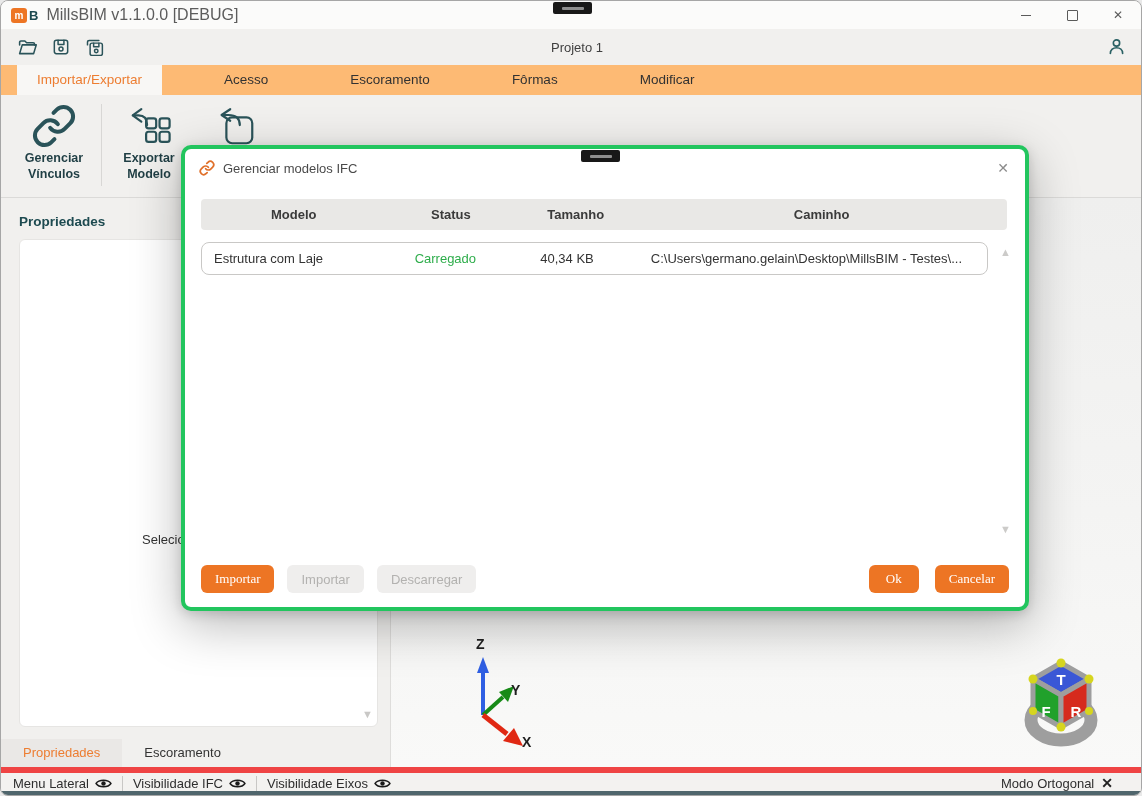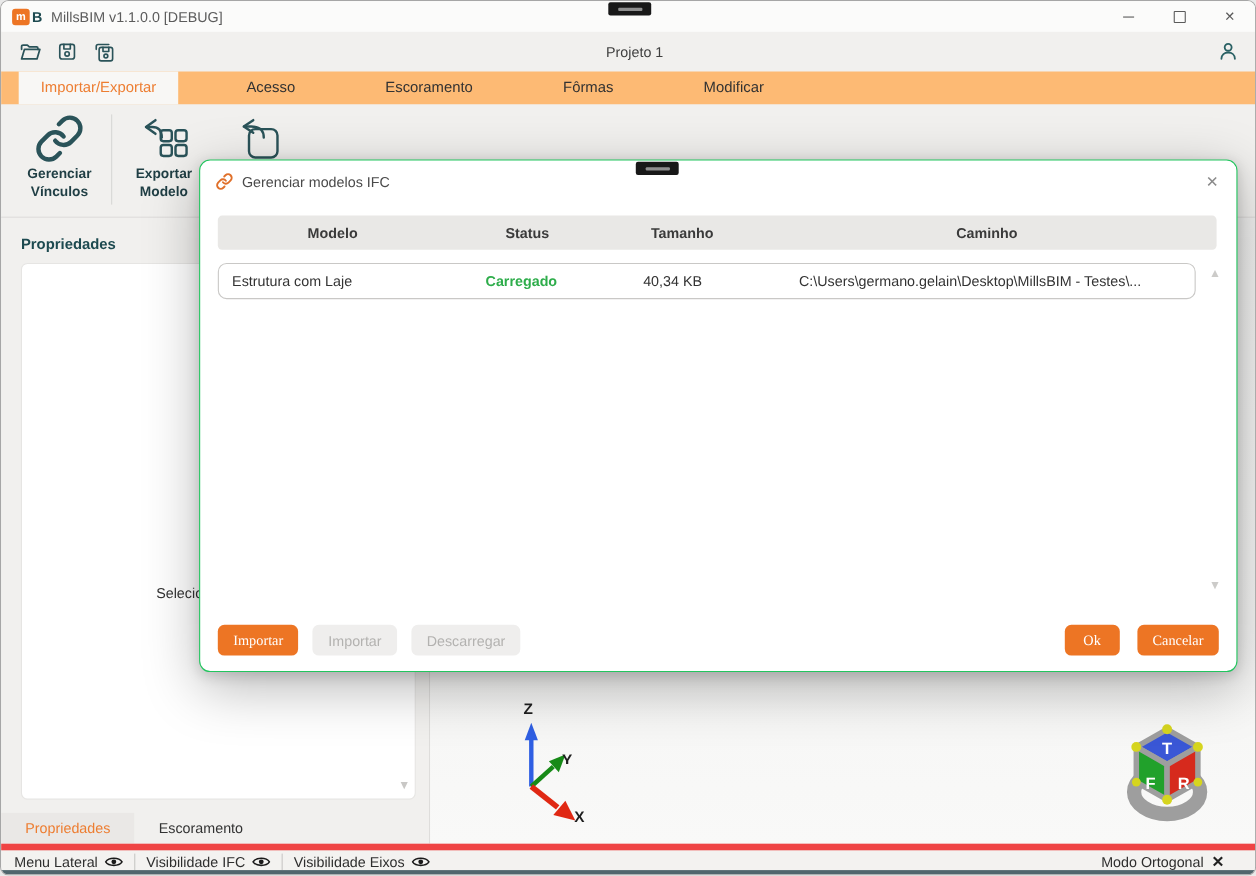--- a/index.html
+++ b/index.html
@@ -5,21 +5,21 @@
   html,body{margin:0;padding:0;background:#e9e9e9;font-family:"Liberation Sans",sans-serif;}
   .stage{position:relative;width:1142px;height:796px;overflow:hidden;}
   .window{position:absolute;inset:0;background:#f1f0ee;border:1px solid #a6a6a6;border-radius:8px;
           box-sizing:border-box;overflow:hidden;}
   
   .titlebar{position:absolute;left:0;top:0;width:100%;height:28px;background:#fbfbfa;display:flex;align-items:center;}
   .logo{display:flex;align-items:center;margin-left:10px;}
   .logo-chip{width:16px;height:15px;background:#ED7524;border-radius:3px;color:#fff;font-size:10px;font-weight:bold;
              display:flex;align-items:center;justify-content:center;}
   .logo-b{color:#1d4a50;font-weight:bold;font-size:13px;margin-left:2px;}
-  .titletext{margin-left:8px;font-size:13px;color:#5c5c5c;}
+  .titletext{margin-left:8px;font-size:16px;color:#5c5c5c;}
   .wincontrols{position:absolute;right:0;top:0;height:28px;display:flex;}
   .winbtn{width:46px;height:28px;display:flex;align-items:center;justify-content:center;color:#5a5a5a;cursor:default;}
   .min-glyph{width:10px;height:1px;background:#5a5a5a;}
   .max-glyph{width:9px;height:9px;border:1px solid #5a5a5a;border-radius:1px;}
   .close-glyph{font-size:12px;line-height:1;}
   .pill{position:absolute;width:39px;height:12px;background:#181818;border-radius:2px;display:flex;align-items:center;justify-content:center;}
   .pill .bar{width:22px;height:3px;background:#8e8e8e;border-radius:1px;}
   .pill-main{left:552px;top:1px;}
   
   .toolbar{position:absolute;left:0;top:28px;width:100%;height:36px;background:#f1f0ee;display:flex;align-items:center;}
@@ -55,35 +55,35 @@
   
   .statusbar{position:absolute;left:0;top:766px;width:100%;height:26px;background:#f3f2f0;border-top:6px solid #ef4444;
              display:flex;align-items:center;box-sizing:border-box;font-size:13px;color:#2e2e2e;}
   .sb-item{display:flex;align-items:center;gap:6px;padding:0 10px;cursor:default;}
   .sb-item:first-child{padding-left:12px;}
   .sb-div{width:1px;height:15px;background:#c8c7c5;}
   .sb-right{margin-left:auto;display:flex;align-items:center;gap:7px;padding-right:28px;cursor:default;}
   .sb-x{font-size:14px;font-weight:bold;color:#222;}
   .bottomedge{position:absolute;left:0;bottom:0;width:100%;height:4px;background:#50666d;}
   
-  .dialog{position:absolute;left:180px;top:144px;width:944px;height:466px;background:#fff;border:1px solid #22c55e;
+  .dialog{position:absolute;left:180px;top:144px;width:848px;height:466px;background:#fff;border:4px solid #22c55e;
           border-radius:10px;box-shadow:0 14px 50px rgba(0,0,0,.28), 0 3px 12px rgba(0,0,0,.15);box-sizing:border-box;}
   .dlg-pill{left:396px;top:1px;}
   .dlg-header{position:absolute;left:0;top:0;width:100%;height:38px;display:flex;align-items:center;padding:0 14px;box-sizing:border-box;gap:8px;}
   .dlg-title{font-size:13px;color:#4a4a4a;}
   .dlg-close{position:absolute;right:12px;top:9px;color:#8b8b8b;font-size:14px;width:20px;height:20px;display:flex;
              align-items:center;justify-content:center;cursor:default;}
   .dlg-thead{position:absolute;left:16px;right:18px;top:50px;height:31px;background:#e9e8e6;border-radius:4px;
              display:grid;grid-template-columns:23% 16% 15% 46%;align-items:center;}
   .dlg-thead .th{font-size:13px;font-weight:600;color:#3a3a3a;text-align:center;}
   .dlg-row{position:absolute;left:16px;right:37px;top:93px;height:31px;background:#fff;border:1px solid #c9c8c6;border-radius:8px;
            display:grid;grid-template-columns:23% 16% 15% 46%;align-items:center;cursor:default;}
   .dlg-row .td{font-size:13px;color:#333;text-align:center;white-space:nowrap;overflow:hidden;text-overflow:ellipsis;}
   .dlg-row .td.first{text-align:left;padding-left:12px;}
-  .dlg-row .td.status{color:#2EAD4B;font-weight:bold;}
+  .dlg-row .td.status{color:#2EAD4B;}
   .scroll-up{position:absolute;right:14px;top:97px;color:#cccbc9;font-size:11px;cursor:default;}
   .scroll-down{position:absolute;right:14px;bottom:72px;color:#cccbc9;font-size:11px;cursor:default;}
   .dlg-footer{position:absolute;left:16px;right:16px;bottom:14px;display:flex;align-items:center;}
   .btn{height:28px;padding:0 14px;border-radius:6px;font-size:13px;font-family:"Liberation Sans",sans-serif;border:none;cursor:default;}
   .btn-orange{background:#ED7524;color:#fff;font-family:Liberation Serif, serif;}
   .btn-disabled{background:#efeeed;color:#b3b2b0;}
   .fgap{width:13px;}
   .fspacer{flex:1;}
   .fgap2{width:16px;}
 </style>

